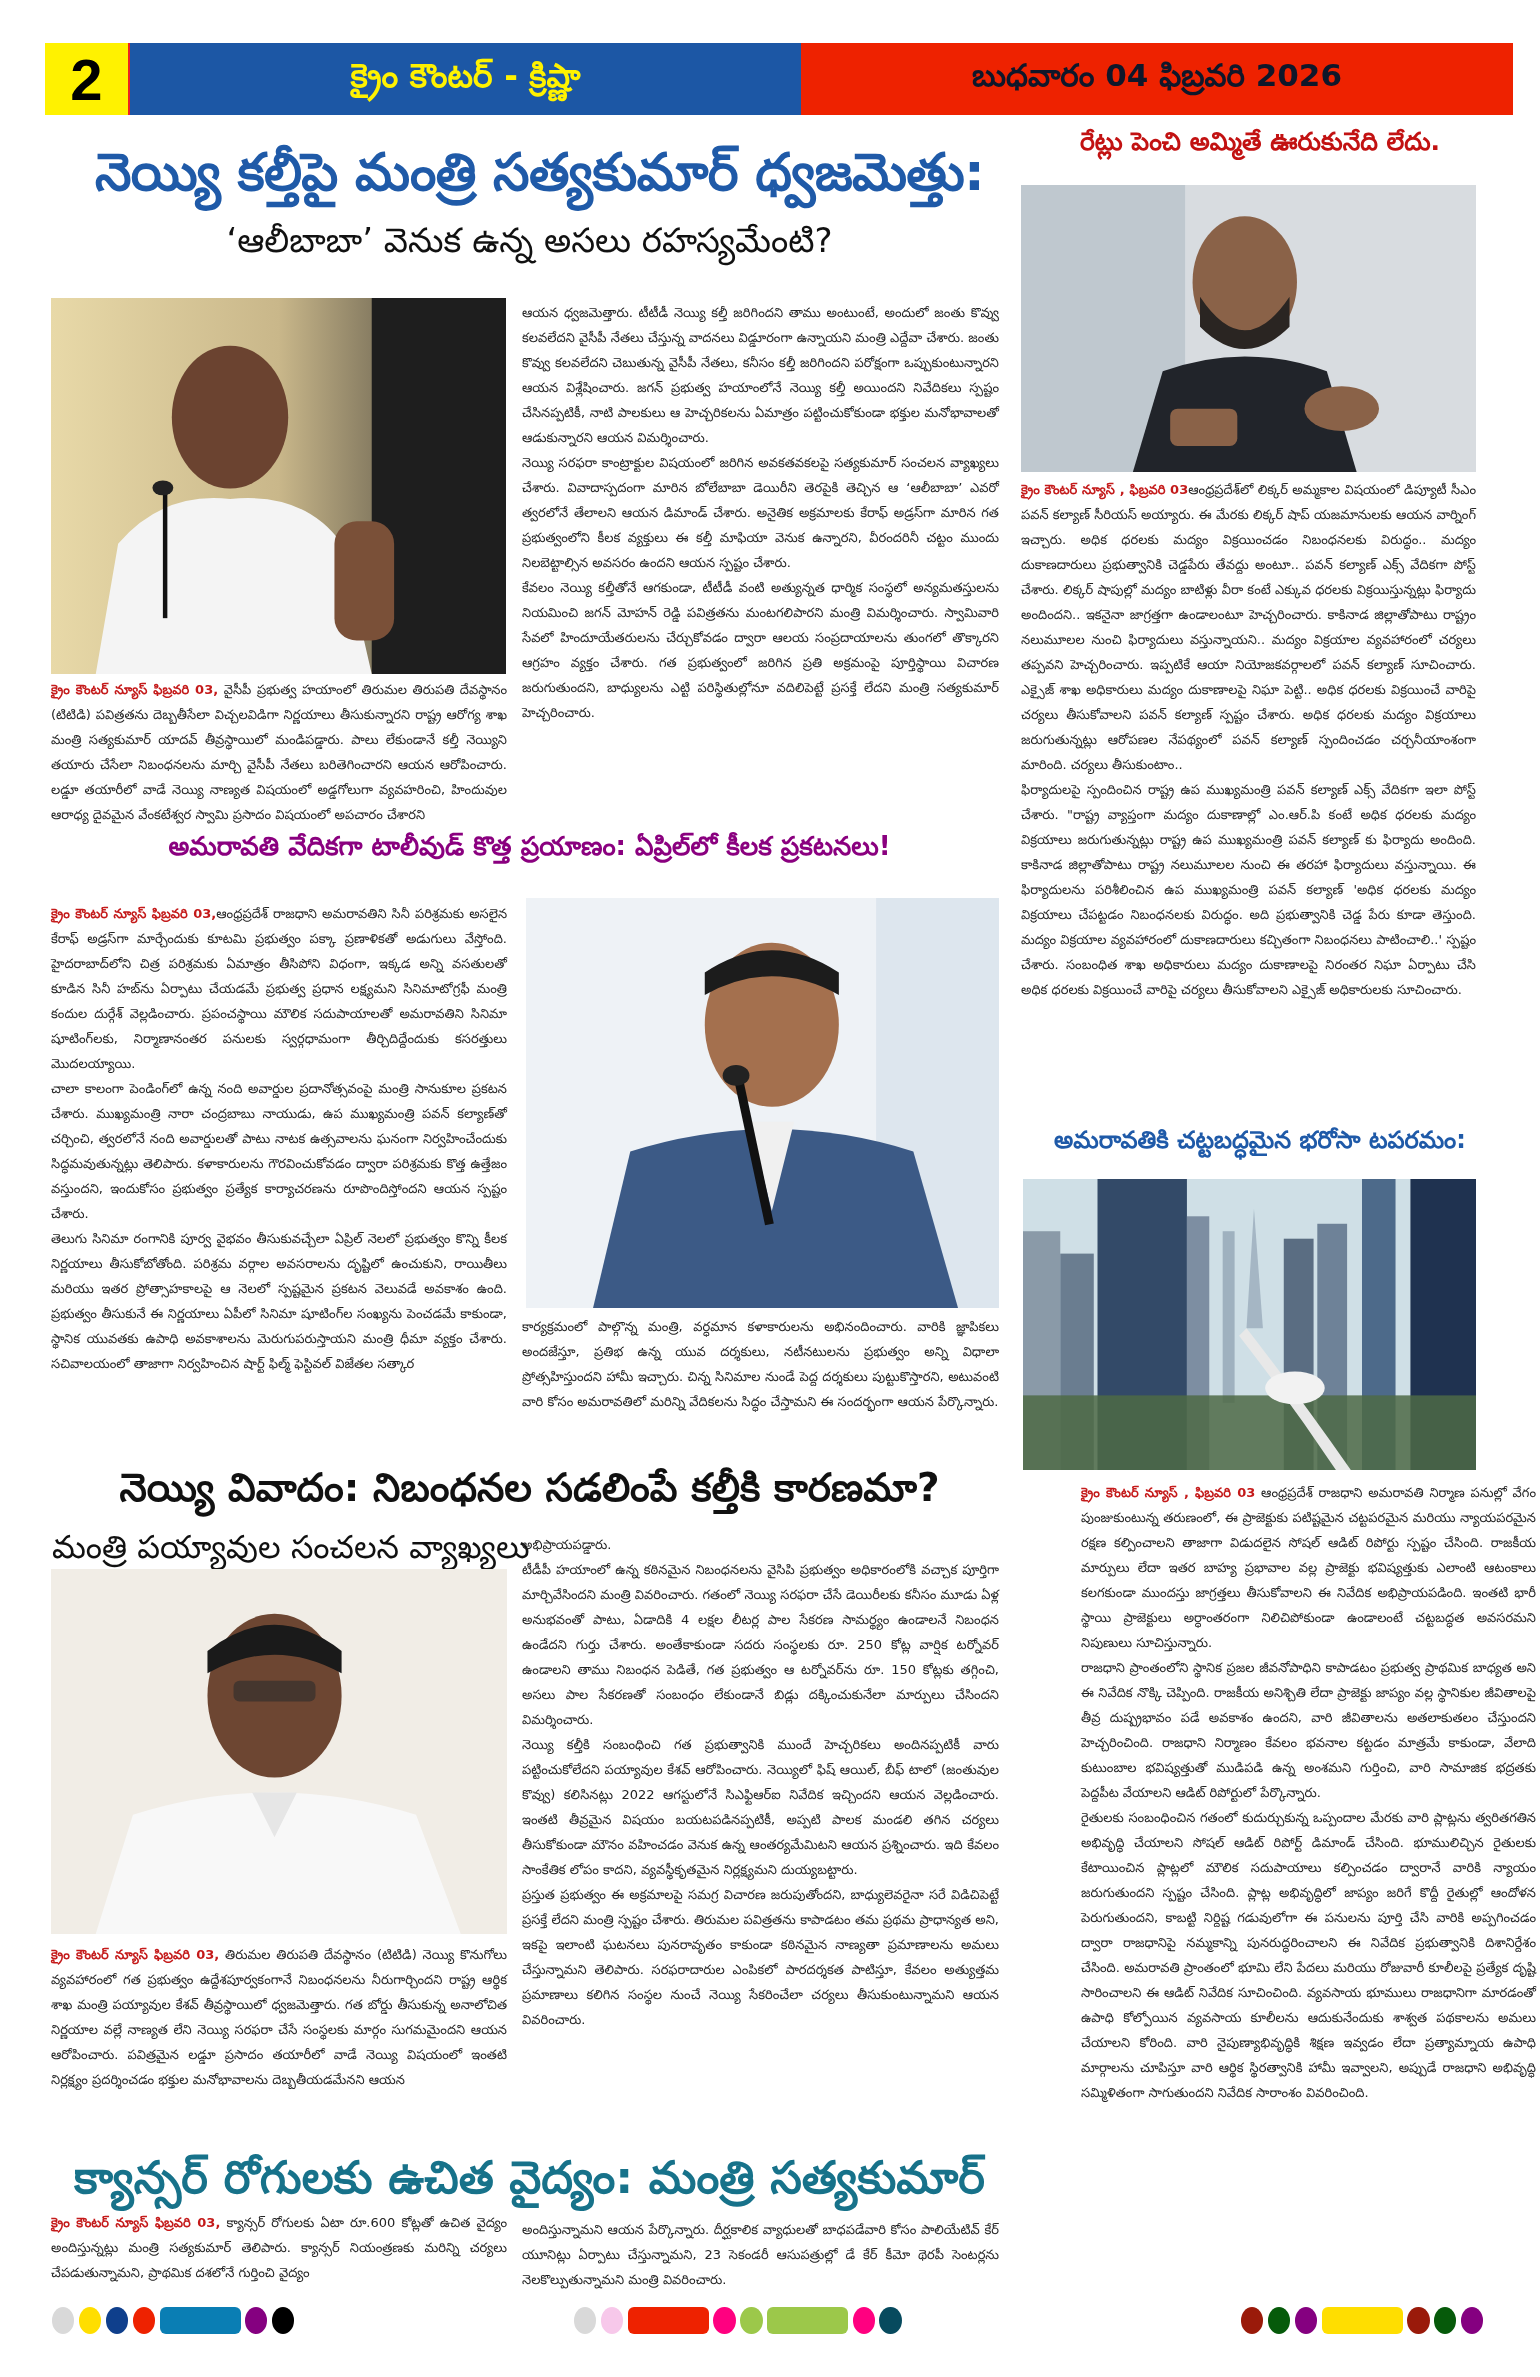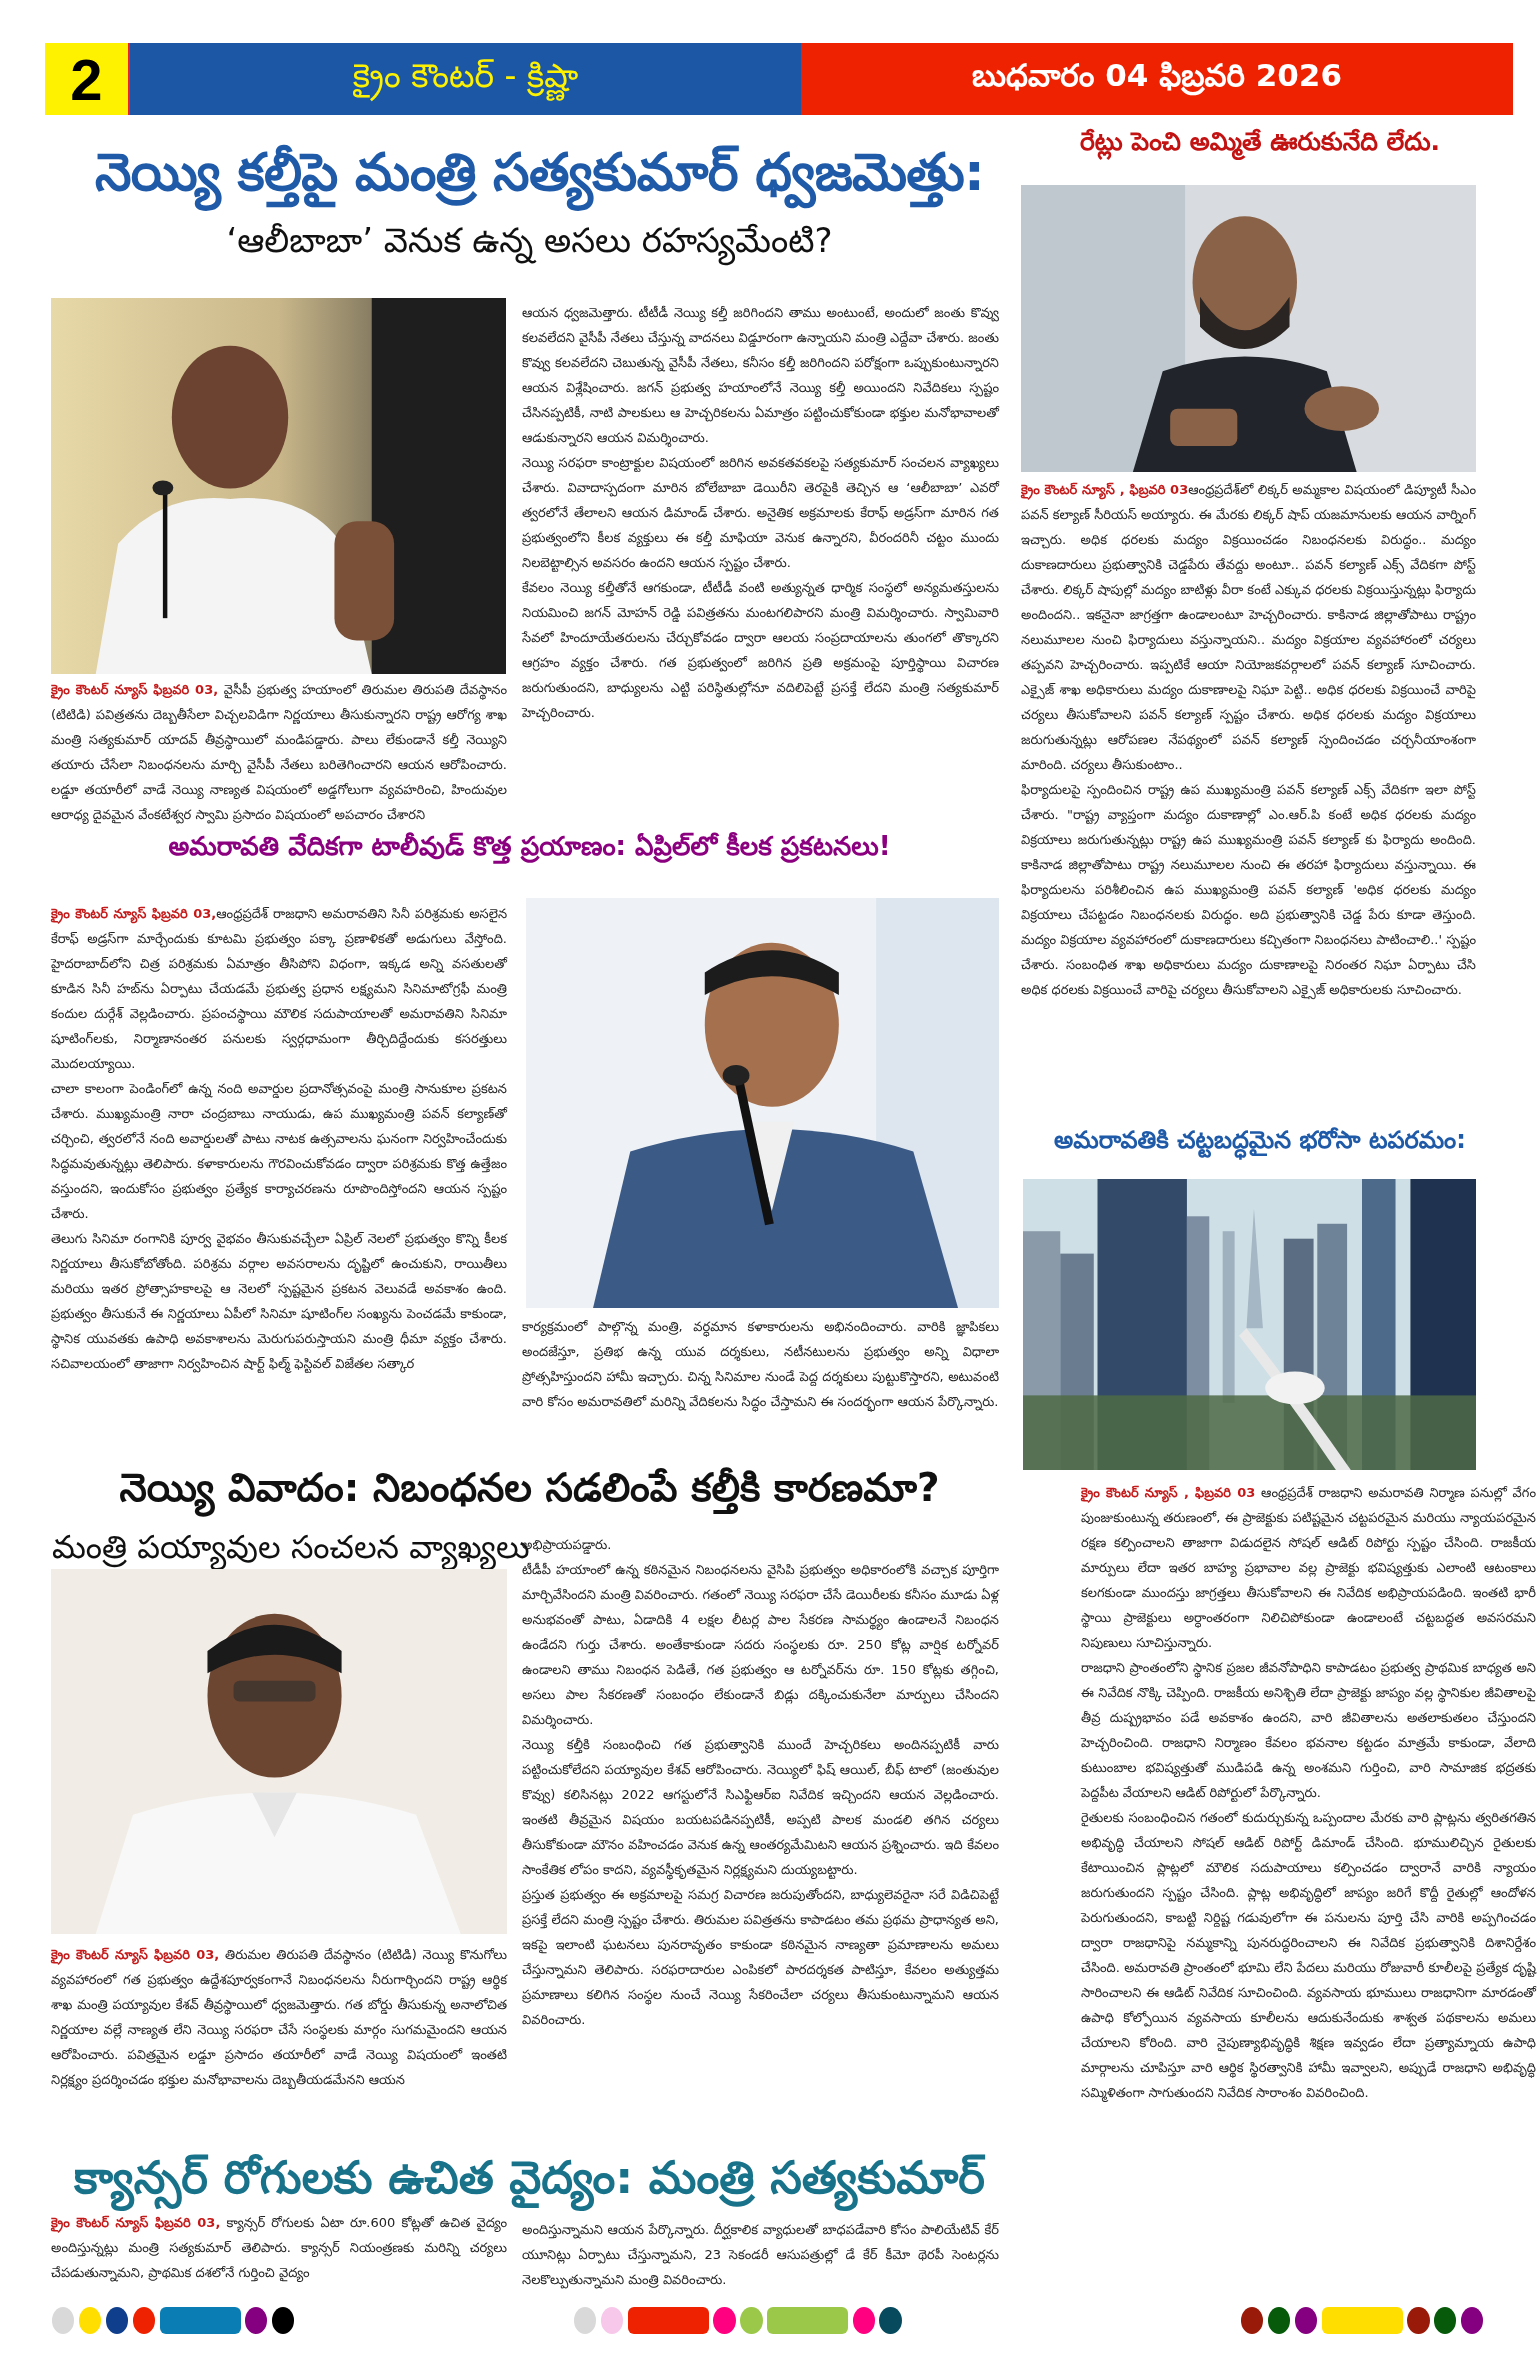--- a/index.html
+++ b/index.html
@@ -3,22 +3,22 @@
 <meta charset="utf-8">
 <style>
   * { box-sizing: border-box; margin: 0; padding: 0; }
   html, body { width: 1541px; height: 2377px; background: #ffffff; overflow: hidden; }
   body { position: relative; font-family: "DejaVu Sans", "Liberation Sans", sans-serif; color: #1a1a1a; }
 
   .abs { position: absolute; }
 
   
   .mast-num { left: 45px; top: 43px; width: 86px; height: 72px; background: #fff200; display: flex; align-items: center; justify-content: center; font-family: "Liberation Sans", sans-serif; font-size: 58px; font-weight: bold; color: #000; border-right: 3px solid #e22; }
-  .mast-section { left: 130px; top: 43px; width: 671px; height: 72px; background: #1c57a5; display: flex; align-items: center; justify-content: center; color: #fff200; font-size: 33px; font-weight: normal; }
-  .mast-date { left: 801px; top: 43px; width: 712px; height: 72px; background: #ee2200; display: flex; align-items: center; justify-content: center; color: #ffffff; font-size: 31px; font-weight: bold; }
+  .mast-section { left: 130px; top: 43px; width: 671px; height: 72px; background: #1c57a5; display: flex; align-items: center; justify-content: center; color: #fff200; font-size: 33px; font-weight: bold; }
+  .mast-date { left: 801px; top: 43px; width: 712px; height: 72px; background: #ee2200; display: flex; align-items: center; justify-content: center; color: #0f172a; font-size: 31px; font-weight: bold; }
 
   
   .hl-main { left: 55px; top: 142px; width: 969px; text-align: center; font-size: 52px; font-weight: bold; color: #1f5aa8; letter-spacing: -0.7px; white-space: nowrap; }
   .hl-sub { left: 45px; top: 220px; width: 969px; text-align: center; font-size: 34px; color: #111; white-space: nowrap; }
   .hl-side { left: 1014px; top: 127px; width: 492px; text-align: center; font-size: 25px; font-weight: bold; color: #c21212; white-space: nowrap; }
   .hl-purple { left: 45px; top: 831px; width: 969px; text-align: center; font-size: 26px; font-weight: bold; color: #8a007f; white-space: nowrap; }
   .hl-blue2 { left: 1014px; top: 1126px; width: 492px; text-align: center; font-size: 24px; font-weight: bold; color: #1f5aa8; white-space: nowrap; }
   .hl-black { left: 45px; top: 1465px; width: 969px; text-align: center; font-size: 39px; font-weight: bold; color: #111; white-space: nowrap; }
   .hl-kicker { left: 52px; top: 1528px; width: 455px; font-size: 32px; color: #111; white-space: nowrap; }
   .hl-teal { left: 45px; top: 2151px; width: 969px; text-align: center; font-size: 45px; font-weight: bold; color: #17728a; white-space: nowrap; }

